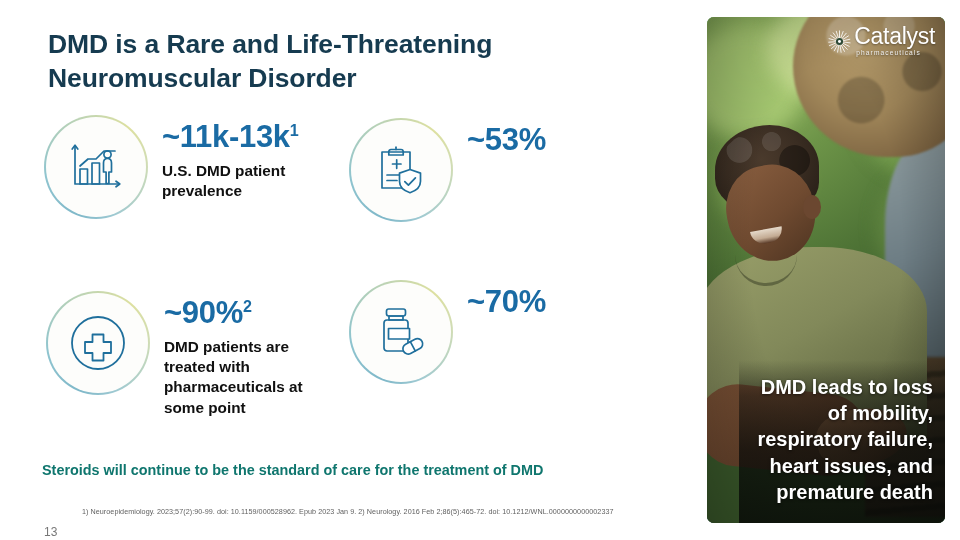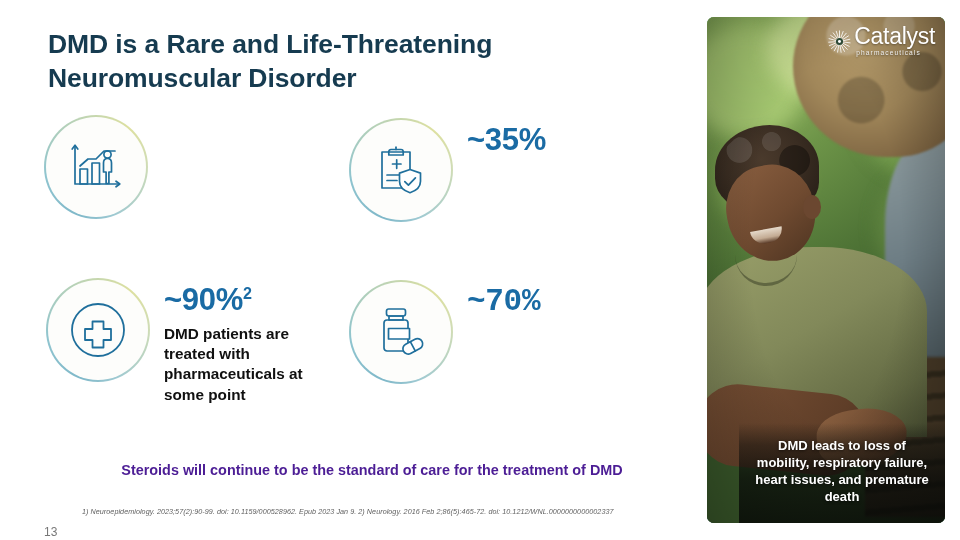--- a/index.html
+++ b/index.html
@@ -41,22 +41,22 @@
     top: 115px;
     width: 650px;
   }
   .stat {
     position: absolute;
     display: flex;
     align-items: flex-start;
   }
   .stat-0 { left: 0px;   top: 0px;   width: 310px; }
   .stat-1 { left: 305px; top: 3px;   width: 345px; }
-  .stat-2 { left: 2px;   top: 163px; width: 310px; }
-  .stat-3 { left: 305px; top: 165px; width: 345px; font-family: Liberation Mono, monospace; }
+  .stat-2 { left: 2px;   top: 176px; width: 310px; }
+  .stat-3 { left: 305px; top: 165px; width: 345px; }
 
   .circle-wrap {
     position: relative;
     width: 104px;
     height: 104px;
     flex: 0 0 104px;
   }
   .circle-ring {
     position: absolute;
     inset: 0;
@@ -112,45 +112,43 @@
     font-weight: bold;
     color: #101010;
     line-height: 1.33;
   }
   .stat-3 .stat-label, .stat-1 .stat-label { width: 206px; }
   .stat-0 .stat-label, .stat-2 .stat-label { width: 160px; }
 
   
   .statement {
     position: absolute;
-    left: 48px;
+    left: 42px;
     top: 462px;
     width: 648px;
-    text-align: center;
     font-size: 14.4px;
     font-weight: bold;
-    color: #4c1d95;
+    color: #0f766e;
   }
 
   
   .page-num {
     position: absolute;
     left: 44px;
     top: 506px;
     font-size: 12px;
     color: #777777;
     margin-top: 19px;
   }
   .citation {
     position: absolute;
     left: 82px;
     top: 507px;
     width: 600px;
     font-size: 7.2px;
-    font-style: italic;
     color: #5f5f5f;
     letter-spacing: 0.05px;
     white-space: nowrap;
   }
 
   
   .photo-panel {
     position: absolute;
     left: 707px;
     top: 17px;
@@ -325,23 +323,23 @@
     color: #f0f0f0;
     margin-top: 2px;
     margin-left: 2px;
     text-shadow: 0 1px 2px rgba(0,0,0,.45);
   }
 
   .photo-caption {
     position: absolute;
     left: 0; right: 0; bottom: 0;
     padding: 14px 12px 18px 12px;
-    text-align: center;
+    text-align: right;
     color: #ffffff;
-    font-size: 13px;
+    font-size: 20px;
     font-weight: bold;
     line-height: 1.31;
     background: linear-gradient(180deg, rgba(10,12,10,0) 0%, rgba(10,12,10,.45) 22%, rgba(8,10,8,.72) 55%, rgba(6,8,6,.82) 100%);
     text-shadow: 0 1px 3px rgba(0,0,0,.6);
     margin-left: 32px;
   }
 </style>
 </head>
 <body>
 
@@ -362,41 +360,45 @@
             <path d="M3.2 7 L6 3.2 L8.8 7"></path>
             <path d="M47 39.2 L50.8 42 L47 44.8"></path>
             <rect x="11" y="27" width="7.5" height="15"></rect>
             <rect x="23" y="21" width="7.5" height="21"></rect>
             <path d="M11 24 L19 17 L27 17 L35 9 L46 9"></path>
             <circle cx="38.5" cy="12.5" r="3.6"></circle>
             <path d="M34.5 21 q0-4.5 4-4.5 t4 4.5 v9 h-2.6 v11.5 h-2.8 V30 h-2.6z"></path>
           </svg>
         </div>
       </div>
+      <div class="stat-text">
+        <div class="stat-value"><span>~11k-13k</span><sup>1</sup></div>
+        <div class="stat-label">U.S. DMD patient prevalence</div>
+      </div>
     </div>
 
     <div class="stat stat-1">
       <div class="circle-wrap">
         <div class="circle-ring">
           <div class="circle-inner"></div>
         </div>
         <div class="icon-slot">
           <svg width="50" height="52" viewBox="0 0 50 52" fill="none" stroke="#1f6f9c" stroke-width="1.7" stroke-linecap="round" stroke-linejoin="round">
             <path d="M6 8 h28 v36 H6 z"></path>
             <path d="M15 5.5 h10 a2.2 2.2 0 0 1 2.2 2.2 v3.3 H12.8 V7.7 A2.2 2.2 0 0 1 15 5.5 z"></path>
             <path d="M20 3.2 v2.3"></path>
             <path d="M16.5 20 h8.5 M20.7 15.8 v8.5"></path>
             <path d="M11 31 h13 M11 36.5 h10"></path>
             <path d="M34 25.5 l10.5 3.6 v8.2 c0 6-5 9.7-10.5 11.4 -5.5-1.7-10.5-5.4-10.5-11.4 v-8.2z" fill="#ffffff"></path>
             <path d="M28.8 37.6 l3.6 3.6 7-7.4"></path>
           </svg>
         </div>
       </div>
       <div class="stat-text">
-        <div class="stat-value"><span>~35%</span><sup></sup></div>
+        <div class="stat-value"><span>~53%</span><sup></sup></div>
       </div>
     </div>
 
     <div class="stat stat-2">
       <div class="circle-wrap">
         <div class="circle-ring">
           <div class="circle-inner"></div>
         </div>
         <div class="icon-slot">
           <svg width="62" height="62" viewBox="0 0 62 62" fill="none" stroke="#1f6f9c" stroke-width="1.8" stroke-linecap="round" stroke-linejoin="round">

